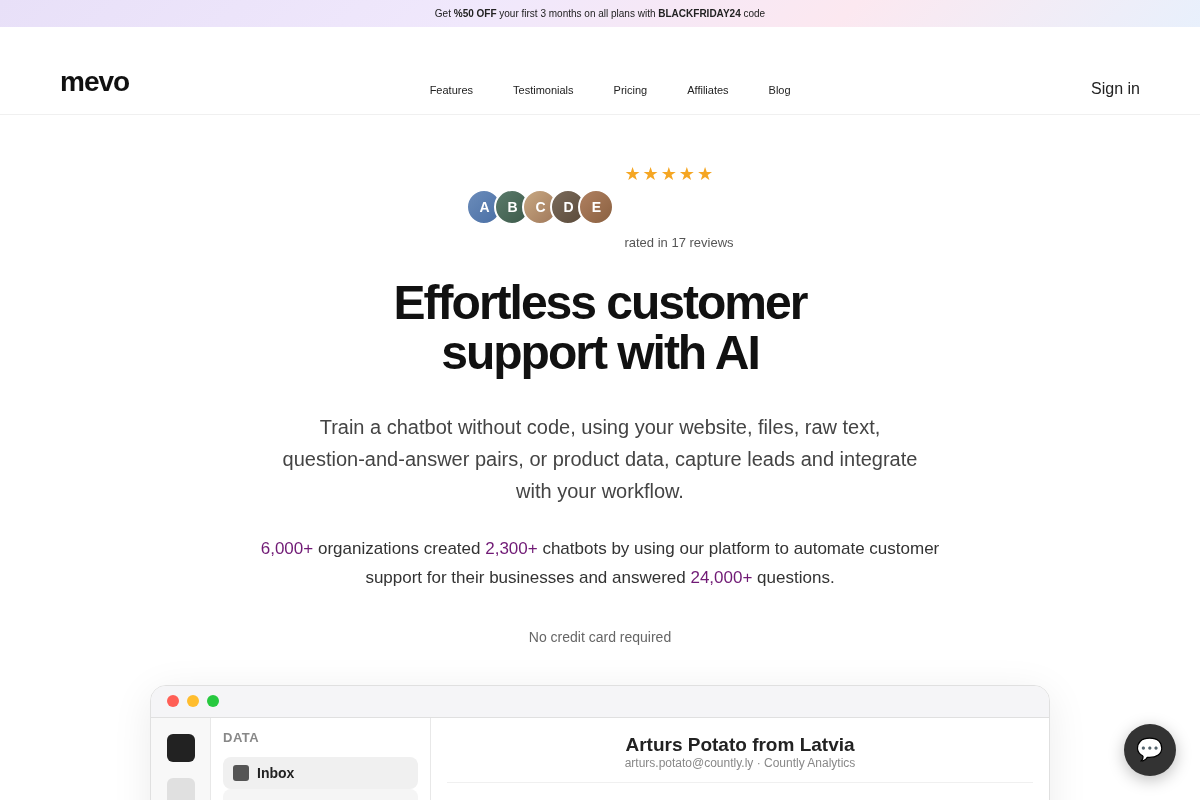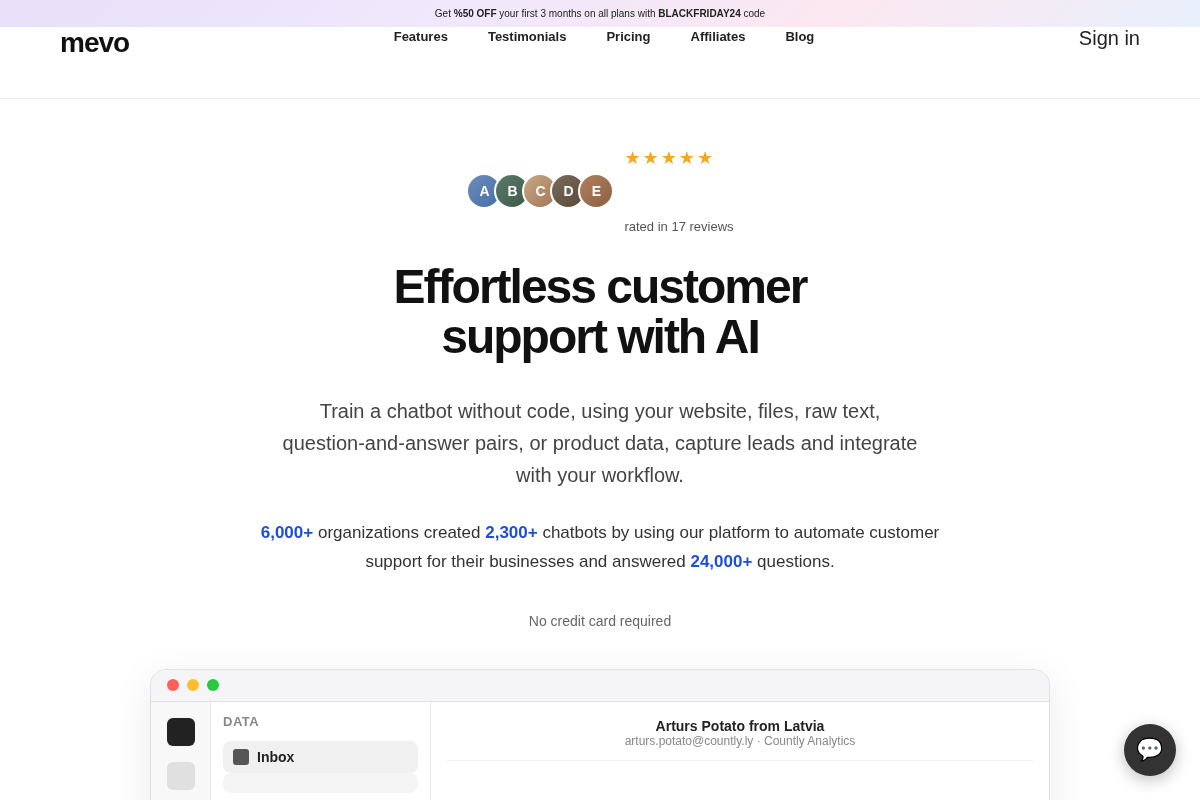--- a/index.html
+++ b/index.html
@@ -11,47 +11,47 @@
       text-align: center;
       padding: 8px 16px;
       font-size: 10px;
       color: #222;
     }
     .banner strong { font-weight: 700; }
 
     
     nav {
       display: flex;
-      align-items: flex-start;
+      align-items: flex-end;
       justify-content: space-between;
-      padding: 0 60px;
-      height: 72px;
+      padding: 16px 60px;
+      height: 88px;
       border-bottom: 1px solid #f0f0f0;
       background: #fff;
     }
     .nav-logo {
       font-size: 28px;
       font-weight: 800;
       color: #111;
       letter-spacing: -1px;
     }
     .nav-links {
       display: flex;
       align-items: center;
       gap: 40px;
       list-style: none;
     }
     .nav-links a {
       text-decoration: none;
       color: #222;
-      font-size: 13px;
-      font-weight: 700;
+      font-size: 11px;
+      font-weight: 400;
     }
     .nav-signin {
-      font-size: 20px;
+      font-size: 16px;
       color: #222;
       cursor: pointer;
       font-weight: 400;
     }
 
     
     .hero {
       display: flex;
       flex-direction: column;
       align-items: center;
@@ -131,21 +131,21 @@
       margin-bottom: 28px;
     }
 
     .stats {
       font-size: 17px;
       color: #333;
       max-width: 680px;
       line-height: 1.7;
       margin-bottom: 36px;
     }
-    .stats strong { font-weight: 700; color: #1d4ed8; }
+    .stats strong { font-weight: 400; color: #701a75; }
 
     .cta-btn {
       background: #111;
       color: #fff;
       border: none;
       border-radius: 32px;
       padding: 18px 36px;
       font-size: 17px;
       font-weight: 600;
       cursor: pointer;
@@ -260,21 +260,21 @@
     .dash-detail {
       flex: 1;
       padding: 16px;
       background: #fff;
     }
     .detail-header {
       margin-bottom: 16px;
       padding-bottom: 12px;
       border-bottom: 1px solid #f0f0f0;
     }
-    .detail-name { font-size: 14px; font-weight: 700; color: #222; }
+    .detail-name { font-size: 19px; font-weight: 700; color: #222; }
     .detail-email { font-size: 12px; color: #888; }
 
     
     .chat-widget {
       position: fixed;
       bottom: 24px;
       right: 24px;
       width: 52px;
       height: 52px;
       background: #333;

